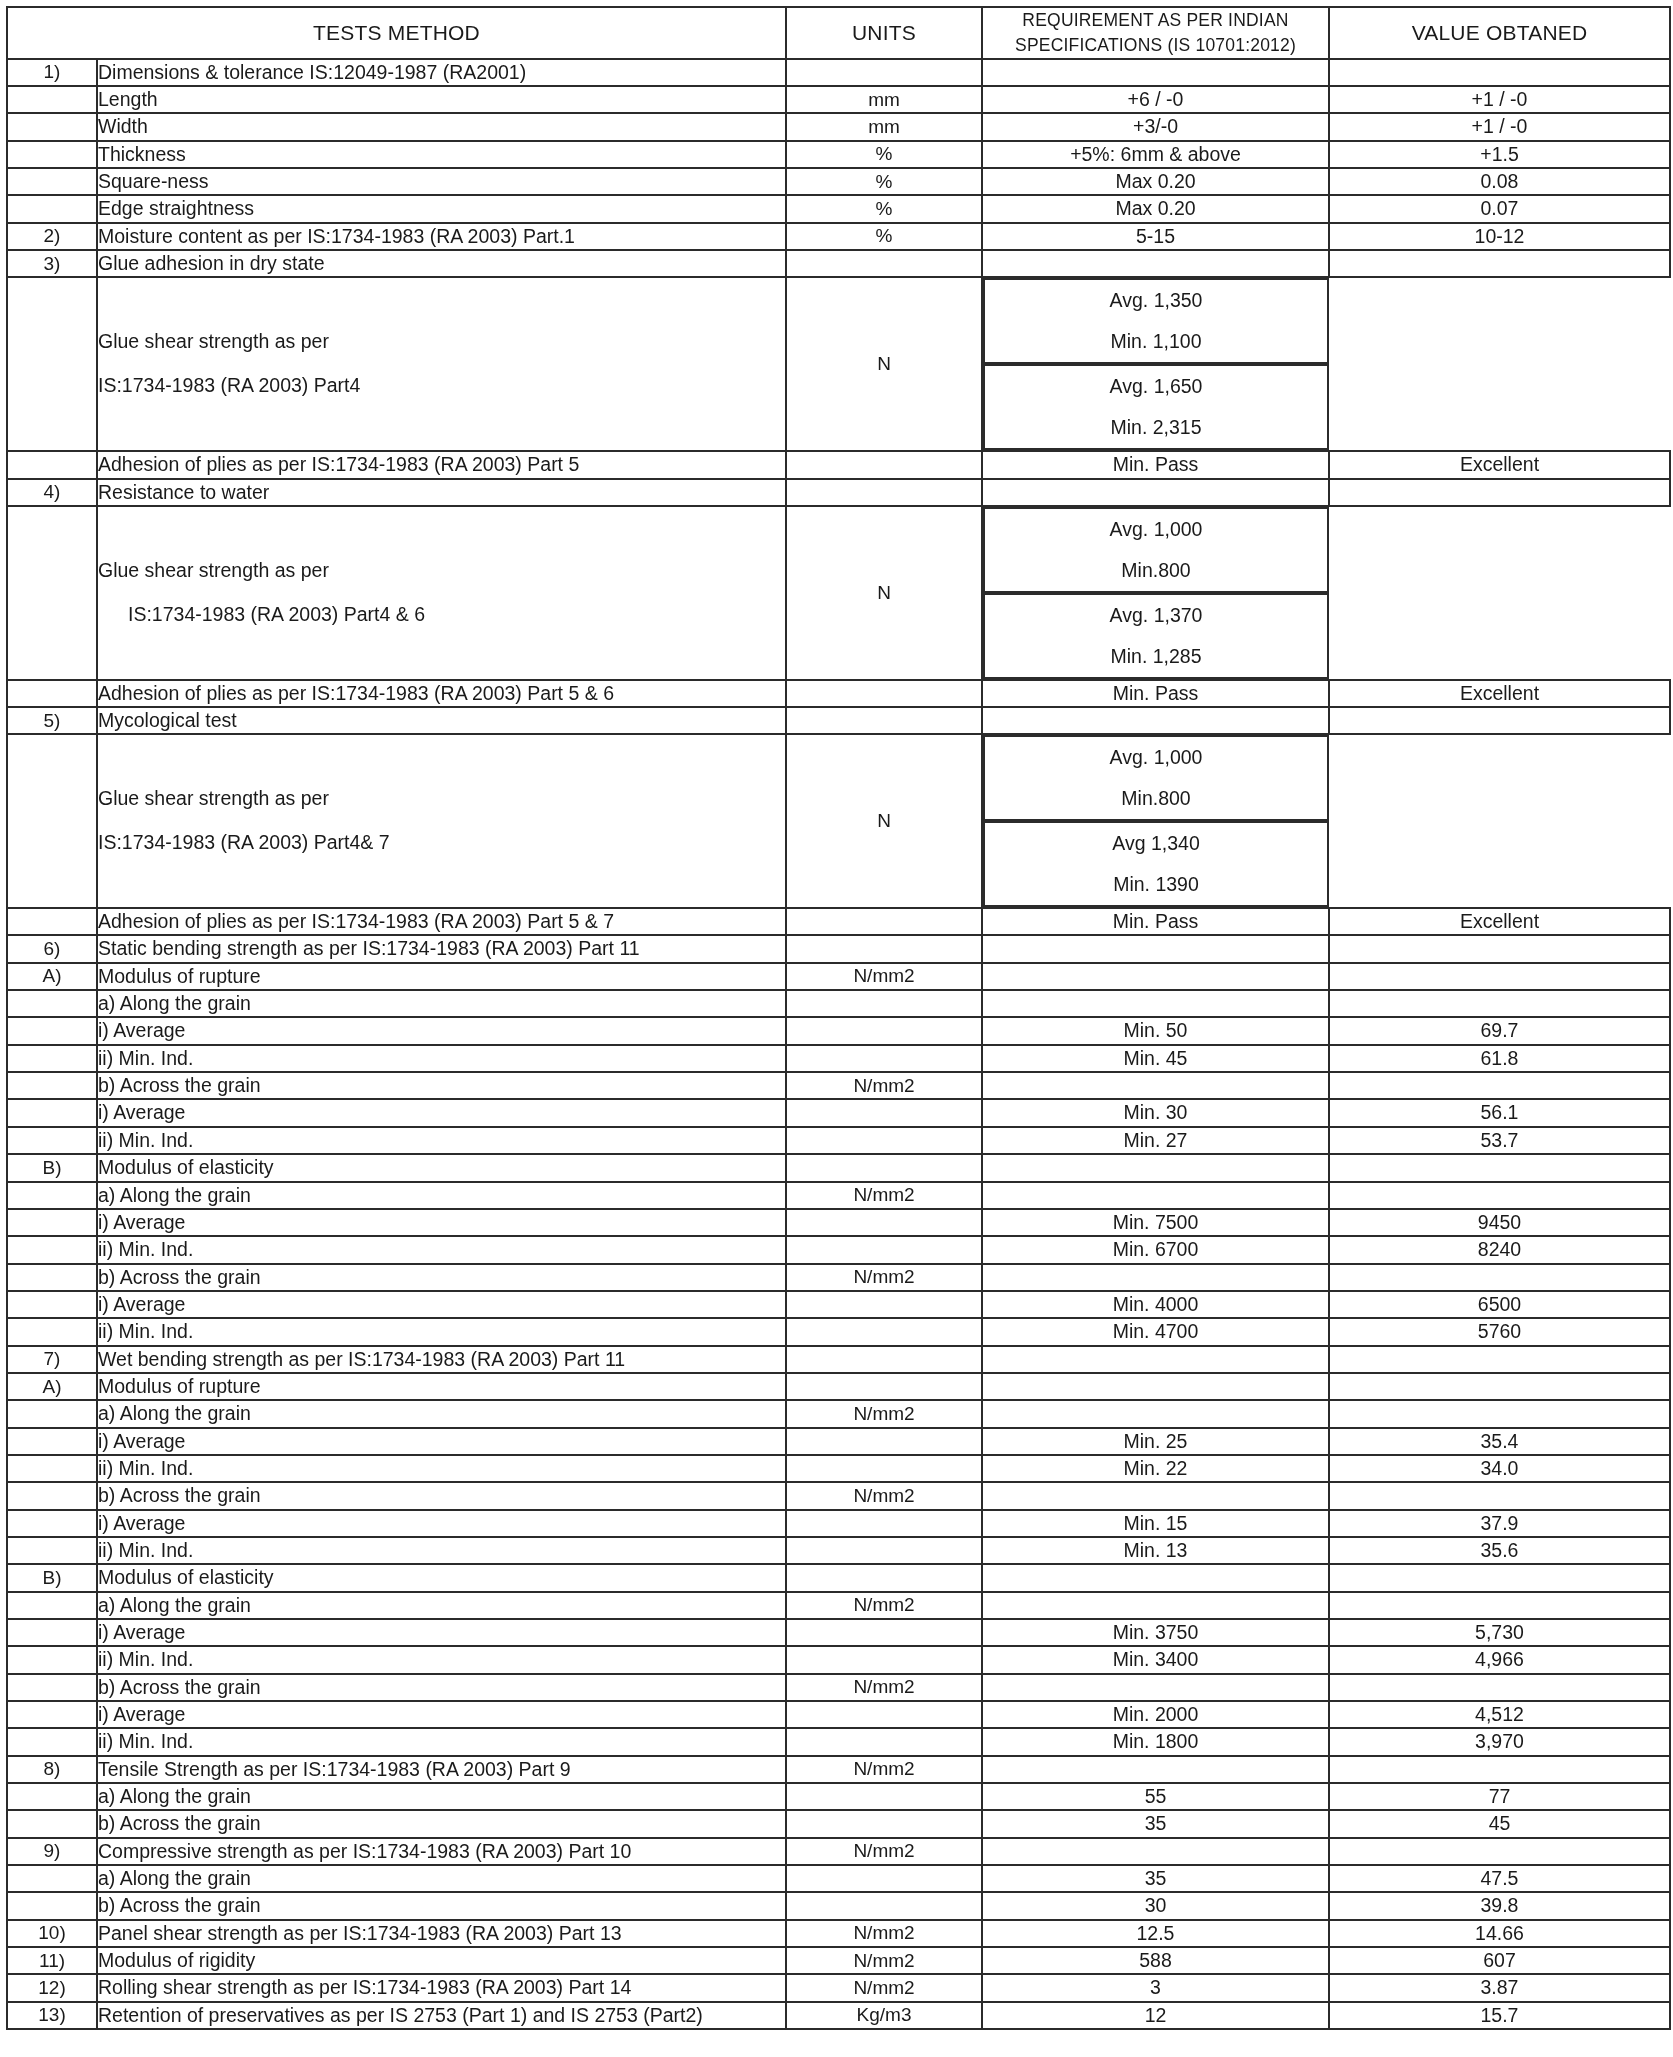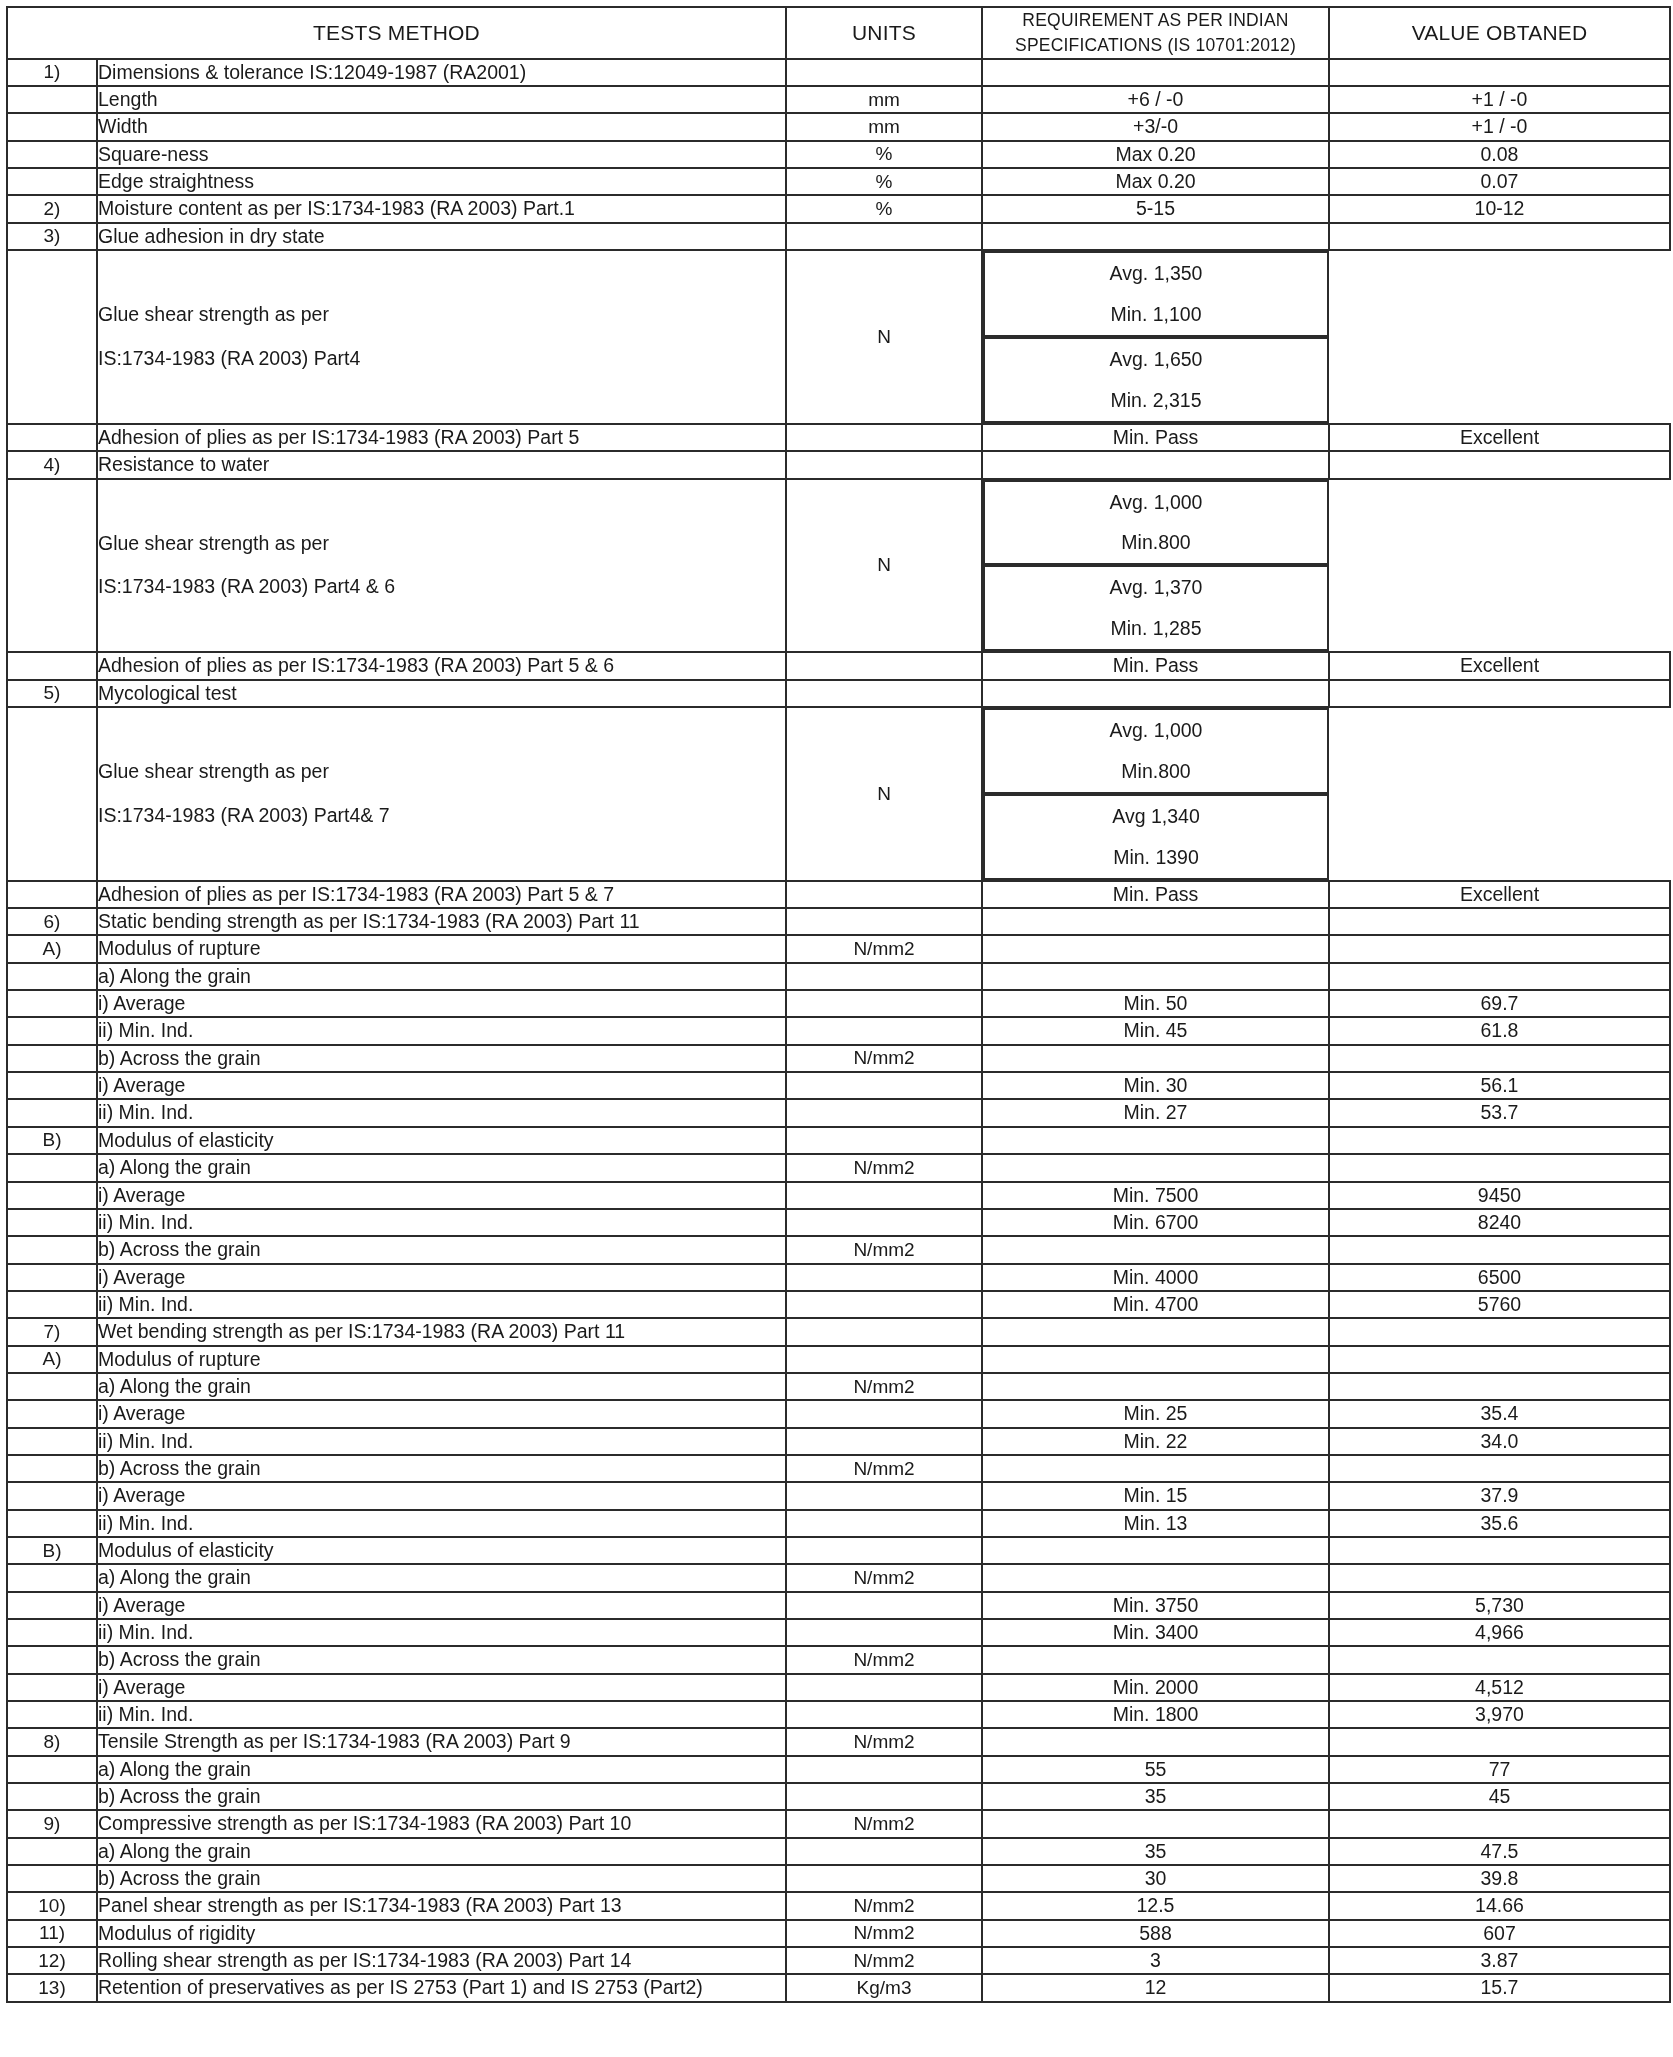--- a/index.html
+++ b/index.html
@@ -130,20 +130,27 @@
       </tr>
       <tr class="row-h-norm">
         <td class="idx"></td>
         <td class="method lvl2">Width</td>
         <td class="units">mm</td>
         <td class="req">+3/-0</td>
         <td class="val">+1 / -0</td>
       </tr>
       <tr class="row-h-norm">
         <td class="idx"></td>
+        <td class="method lvl2">Thickness</td>
+        <td class="units">%</td>
+        <td class="req">+5%: 6mm &amp; above</td>
+        <td class="val">+1.5</td>
+      </tr>
+      <tr class="row-h-norm">
+        <td class="idx"></td>
         <td class="method lvl2">Square-ness</td>
         <td class="units">%</td>
         <td class="req">Max 0.20</td>
         <td class="val">0.08</td>
       </tr>
       <tr class="row-h-norm">
         <td class="idx"></td>
         <td class="method lvl2">Edge straightness</td>
         <td class="units">%</td>
         <td class="req">Max 0.20</td>
@@ -190,21 +197,21 @@
         <td class="idx">4)</td>
         <td class="method">Resistance to water</td>
         <td class="units"></td>
         <td class="req"></td>
         <td class="val"></td>
       </tr>
       <tr class="row-h-tall">
         <td class="idx mid"></td>
         <td class="tall-method">
           <span style="display: block;">Glue shear strength as per</span>
-          <span style="display: block;">IS:1734-1983 (RA 2003) Part4 &amp; 6</span>
+          <span style="display: block; padding-left: 30px;">IS:1734-1983 (RA 2003) Part4 &amp; 6</span>
         </td>
         <td class="units">N</td>
         <td class="req stacked">
           <em>Avg. 1,000</em>
           <em>Min.800</em>
         </td>
         <td class="val stacked">
           <em>Avg. 1,370</em>
           <em>Min. 1,285</em>
         </td>

